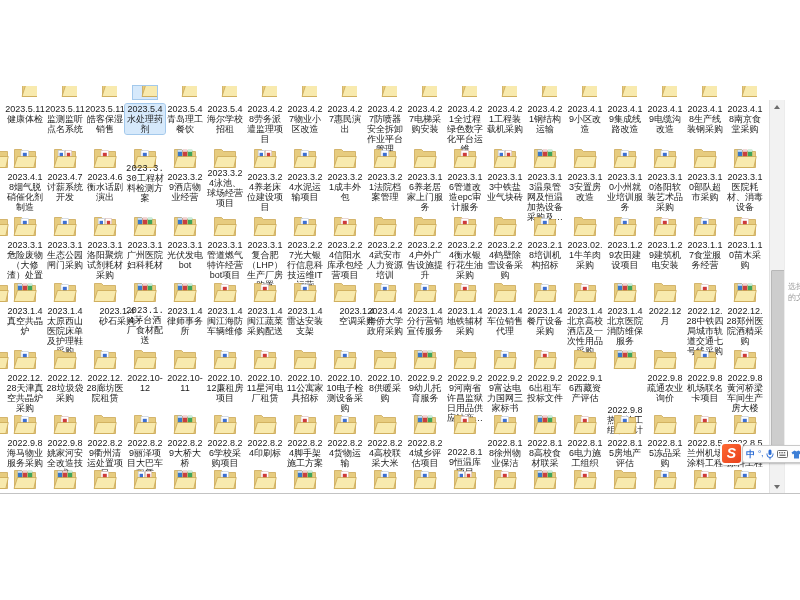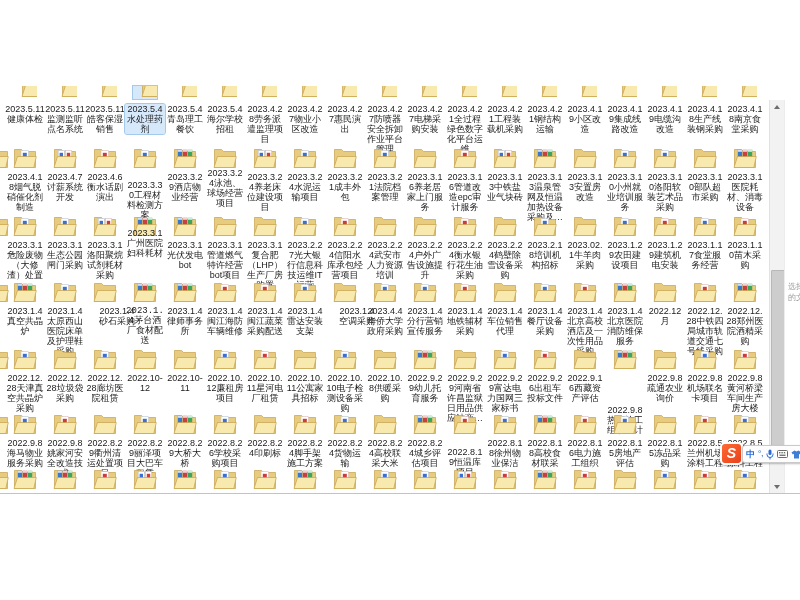--- a/index.html
+++ b/index.html
@@ -311,21 +311,21 @@
   </svg></div>
       <div class="label" style="top: 172px;">2023.4.6衡水话剧演出</div>
     </div>
     <div class="cell" style="left: 125px; top: 0px;">
       <div class="icon" style="top: 146px;"><svg width="24" height="24" viewBox="0 0 24 24">
     <path d="M1.5 3.5 h7 l2 2 h12 v16 h-21 z" fill="#E7CC7F" stroke="#C6A14B" stroke-width="0.7"></path>
     <rect x="8" y="4.5" width="7.5" height="11" rx="0.5" fill="#fff" stroke="#b9c4d6" stroke-width="0.6"></rect>
           <rect x="9.8" y="6.8" width="4" height="4.6" fill="#3D6FD1"></rect>
     <path d="M1 21.5 L4.5 10.5 H23.3 L20.8 21.5 Z" fill="#F8EAAE" stroke="#C6A14B" stroke-width="0.7"></path>
   </svg></div>
-      <div class="label" style="top: 180px;">2023.3.30工程材料检测方案</div>
+      <div class="label" style="top: 164px; font-family: Liberation Mono, monospace;">2023.3.30工程材料检测方案</div>
     </div>
     <div class="cell" style="left: 165px; top: 0px;">
       <div class="icon" style="top: 146px;"><svg width="24" height="24" viewBox="0 0 24 24">
     <path d="M1.5 3.5 h7 l2 2 h12 v16 h-21 z" fill="#E7CC7F" stroke="#C6A14B" stroke-width="0.7"></path>
     <rect x="4.8" y="3.8" width="4.4" height="12.5" fill="#3A79C9"></rect>
           <rect x="4.8" y="3.8" width="4.4" height="2" fill="#cfe0f5"></rect>
           <rect x="9.8" y="3.8" width="4.4" height="12.5" fill="#C94040"></rect>
           <rect x="9.8" y="3.8" width="4.4" height="2" fill="#f3d2d2"></rect>
           <rect x="14.8" y="3.8" width="4.4" height="12.5" fill="#3FA45B"></rect>
           <rect x="14.8" y="3.8" width="4.4" height="2" fill="#cfeedd"></rect>
@@ -506,21 +506,21 @@
       <div class="icon" style="top: 214px;"><svg width="24" height="24" viewBox="0 0 24 24">
     <path d="M1.5 3.5 h7 l2 2 h12 v16 h-21 z" fill="#E7CC7F" stroke="#C6A14B" stroke-width="0.7"></path>
     <rect x="4.8" y="3.8" width="4.4" height="12.5" fill="#3A79C9"></rect>
           <rect x="4.8" y="3.8" width="4.4" height="2" fill="#cfe0f5"></rect>
           <rect x="9.8" y="3.8" width="4.4" height="12.5" fill="#C94040"></rect>
           <rect x="9.8" y="3.8" width="4.4" height="2" fill="#f3d2d2"></rect>
           <rect x="14.8" y="3.8" width="4.4" height="12.5" fill="#3FA45B"></rect>
           <rect x="14.8" y="3.8" width="4.4" height="2" fill="#cfeedd"></rect>
     <path d="M1 21.5 L4.5 10.5 H23.3 L20.8 21.5 Z" fill="#F8EAAE" stroke="#C6A14B" stroke-width="0.7"></path>
   </svg></div>
-      <div class="label" style="top: 228px;">2023.3.1广州医院妇科耗材</div>
+      <div class="label" style="top: 240px;">2023.3.1广州医院妇科耗材</div>
     </div>
     <div class="cell" style="left: 165px; top: 0px;">
       <div class="icon" style="top: 214px;"><svg width="24" height="24" viewBox="0 0 24 24">
     <path d="M1.5 3.5 h7 l2 2 h12 v16 h-21 z" fill="#E7CC7F" stroke="#C6A14B" stroke-width="0.7"></path>
     <rect x="4.8" y="3.8" width="4.4" height="12.5" fill="#3A79C9"></rect>
           <rect x="4.8" y="3.8" width="4.4" height="2" fill="#cfe0f5"></rect>
           <rect x="9.8" y="3.8" width="4.4" height="12.5" fill="#C94040"></rect>
           <rect x="9.8" y="3.8" width="4.4" height="2" fill="#f3d2d2"></rect>
           <rect x="14.8" y="3.8" width="4.4" height="12.5" fill="#3FA45B"></rect>
           <rect x="14.8" y="3.8" width="4.4" height="2" fill="#cfeedd"></rect>

